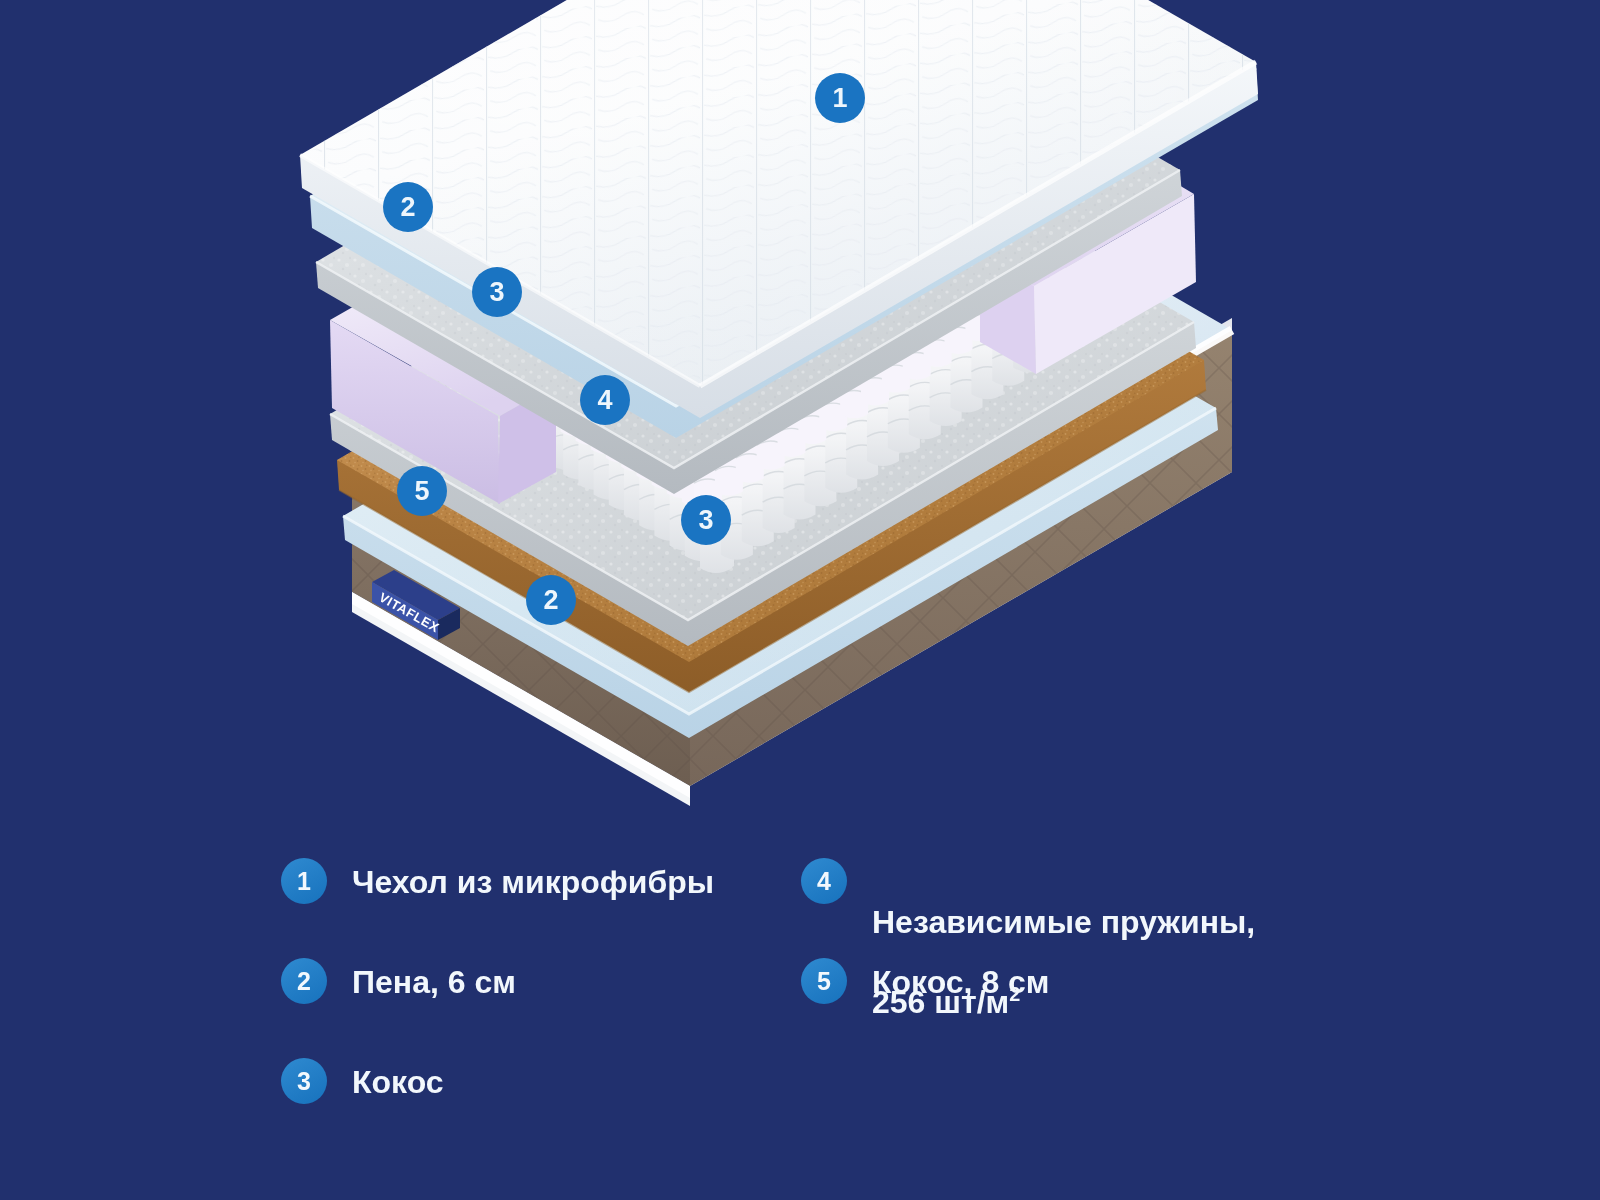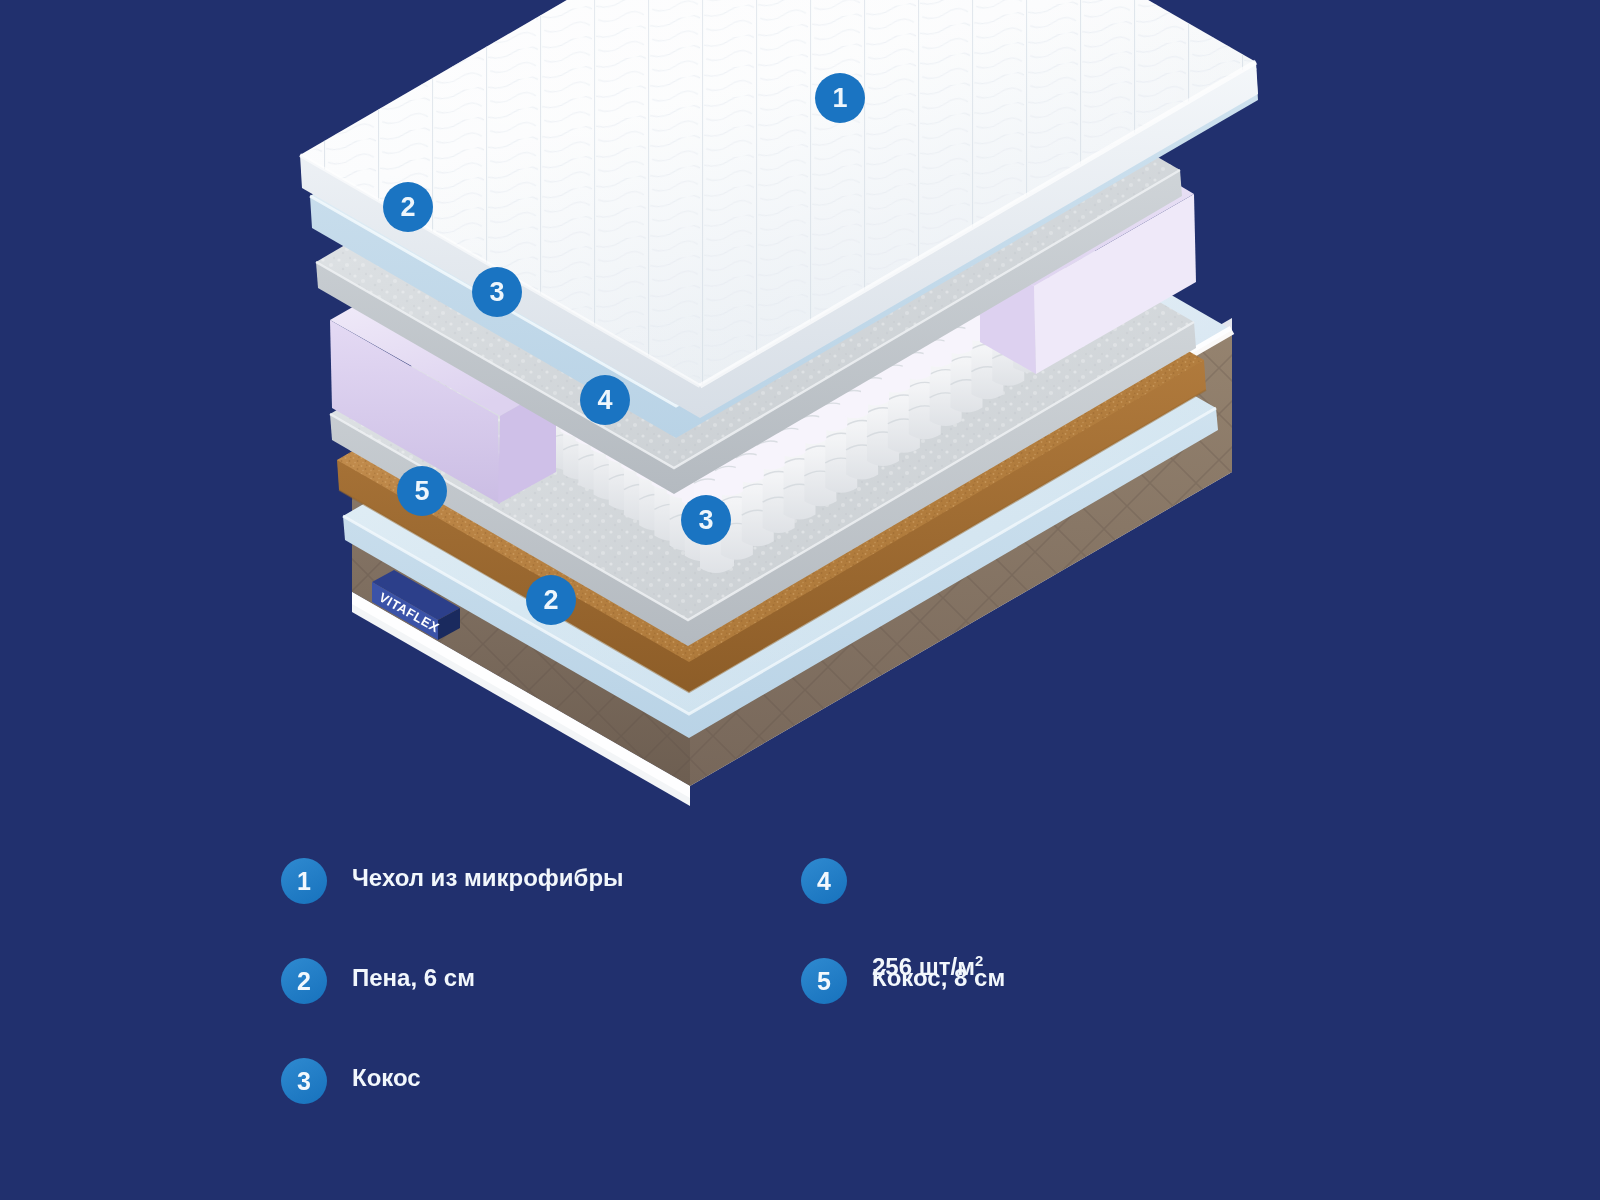--- a/index.html
+++ b/index.html
@@ -36,21 +36,21 @@
   #legend { position:absolute; left:0; top:848px; width:1600px; height:300px; z-index:10; }
   .leg-item { position:absolute; display:flex; align-items:flex-start; }
   .leg-badge {
     width:46px; height:46px; border-radius:50%;
     background:linear-gradient(150deg,#2f8ad0 0%,#1772bd 100%);
     display:flex; align-items:center; justify-content:center;
     color:#f2f8fd; font-size:25px; font-weight:700; flex:0 0 auto;
   }
   .leg-text {
     margin-left:25px; color:#f2f7fc;
-    font-size:24px; font-weight:700; line-height:1.24;
+    font-size:32px; font-weight:700; line-height:1.24;
     padding-top:5px; white-space:pre-line;
   }
   .leg-text sup { font-size:0.62em; vertical-align:super; font-weight:700; }
   .col-a { left:281px; }
   .col-b { left:801px; }
   .row-1 { top:10px; }
   .row-2 { top:110px; }
   .row-3 { top:210px; }
 </style>
 </head>
@@ -813,21 +813,21 @@
     </div>
 
     <div class="leg-item col-a row-3">
       <div class="leg-badge">3</div>
       <div class="leg-text">Кокос</div>
     </div>
 
     <div class="leg-item col-b row-1">
       <div class="leg-badge">4</div>
       <div class="leg-text">
-        <br>
+        <span>Независимые пружины,</span><br>
         <span>256 шт/м</span><sup>2</sup>
       </div>
     </div>
 
     <div class="leg-item col-b row-2">
       <div class="leg-badge">5</div>
       <div class="leg-text">Кокос, 8 см</div>
     </div>
   </div>
 </div>

